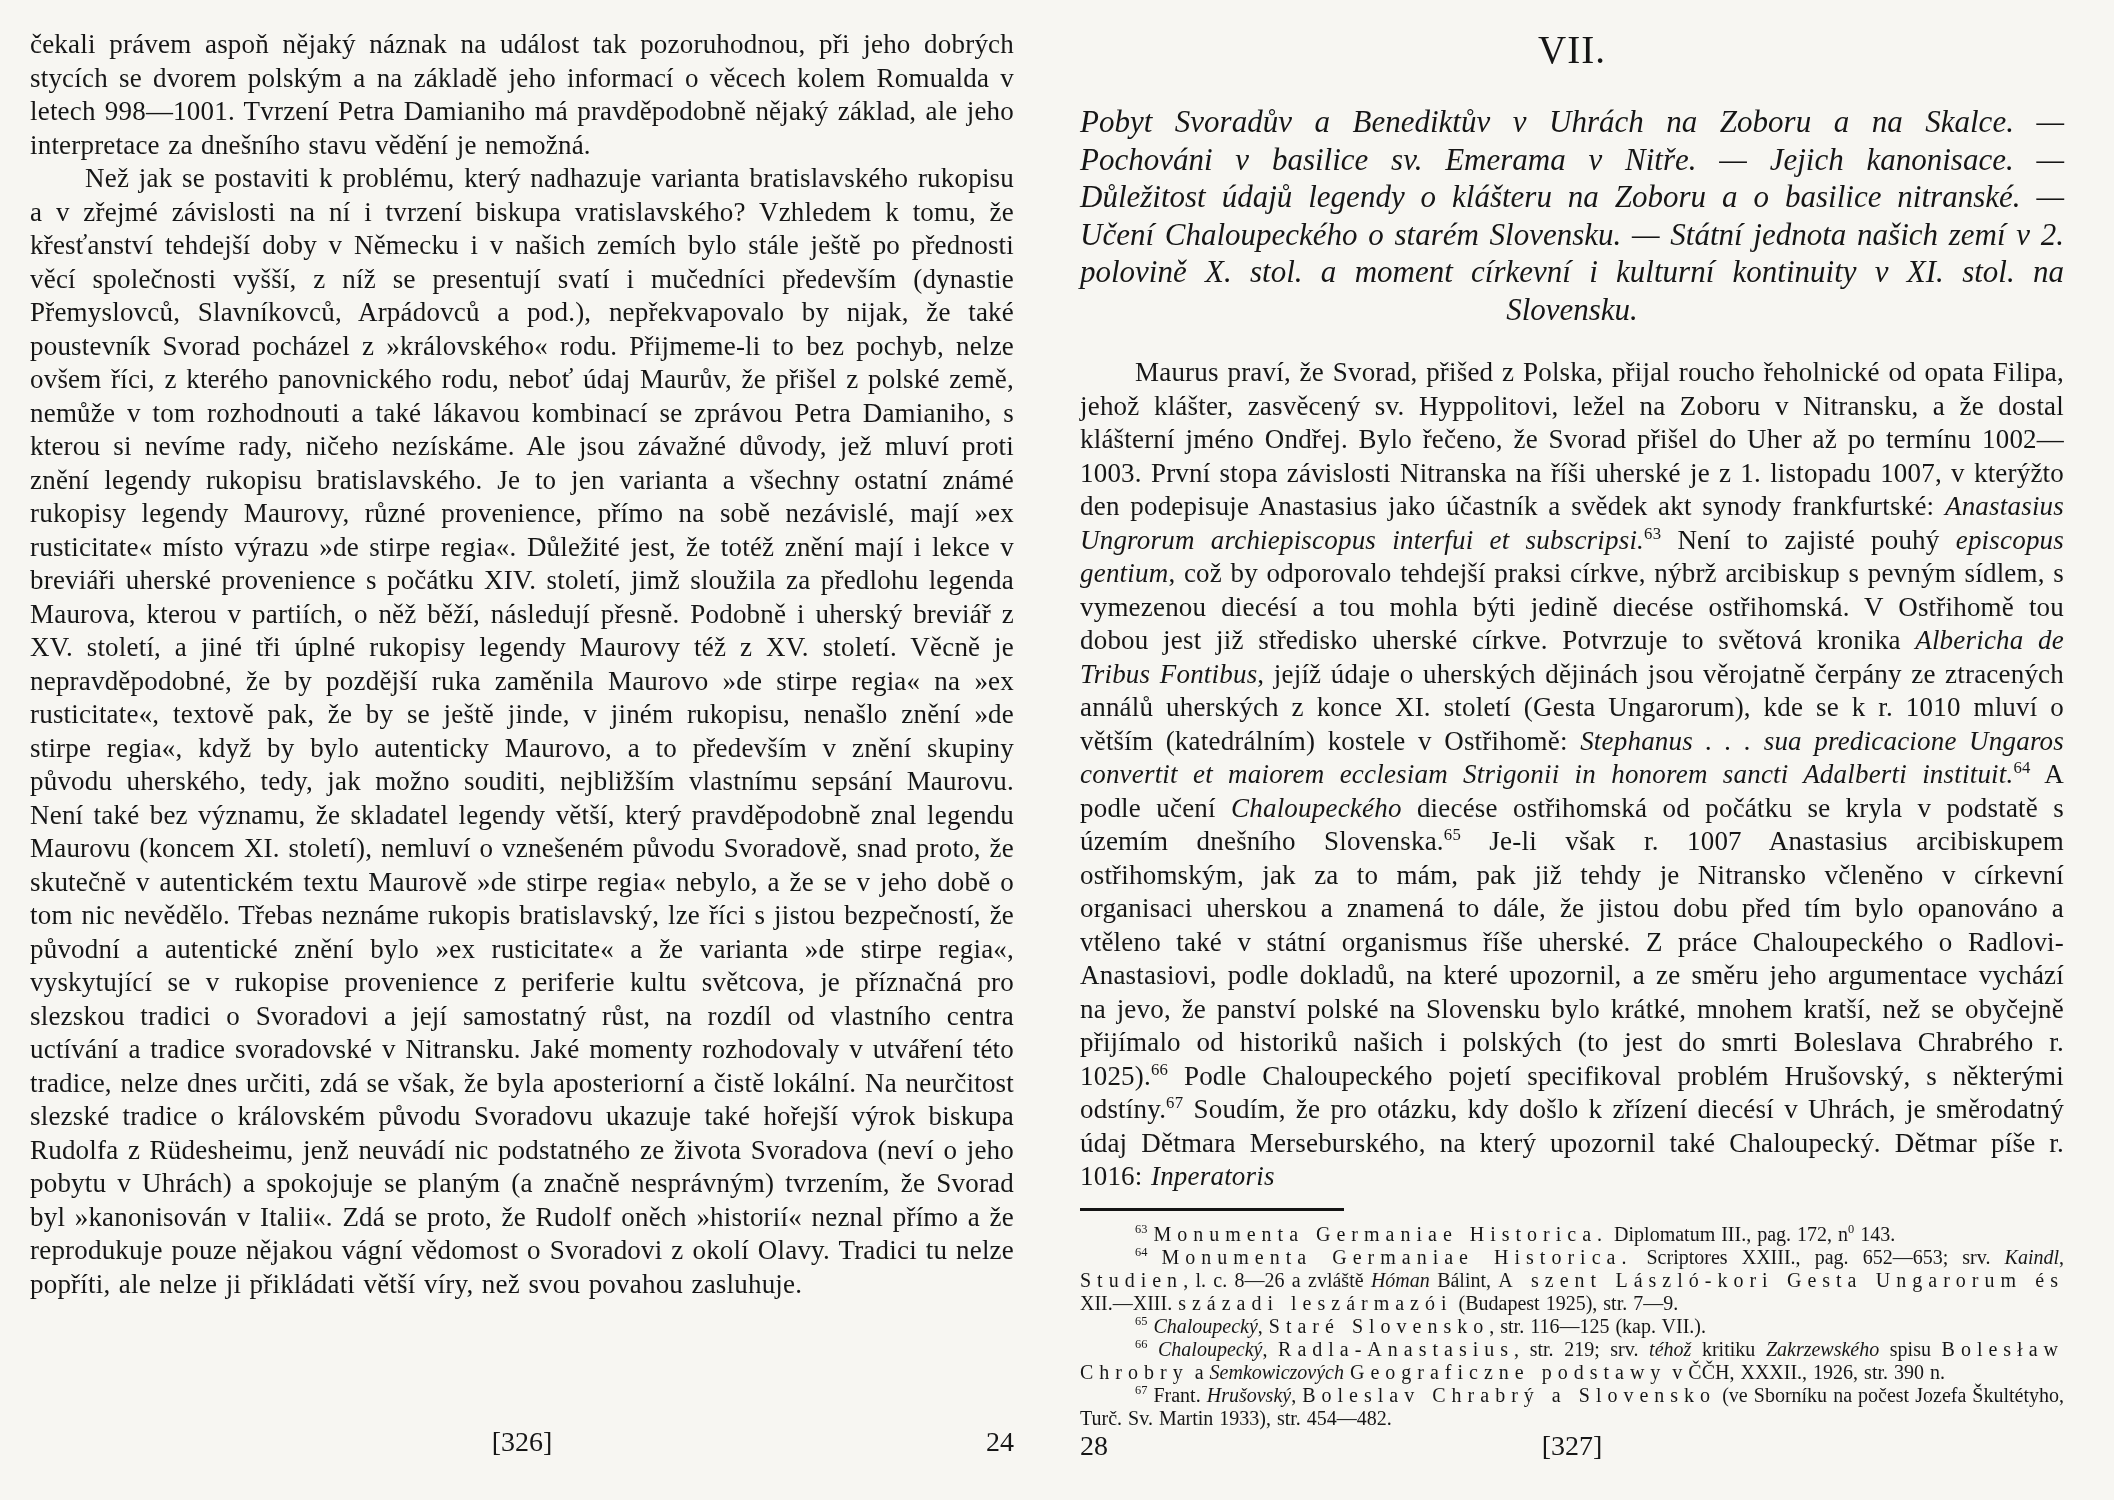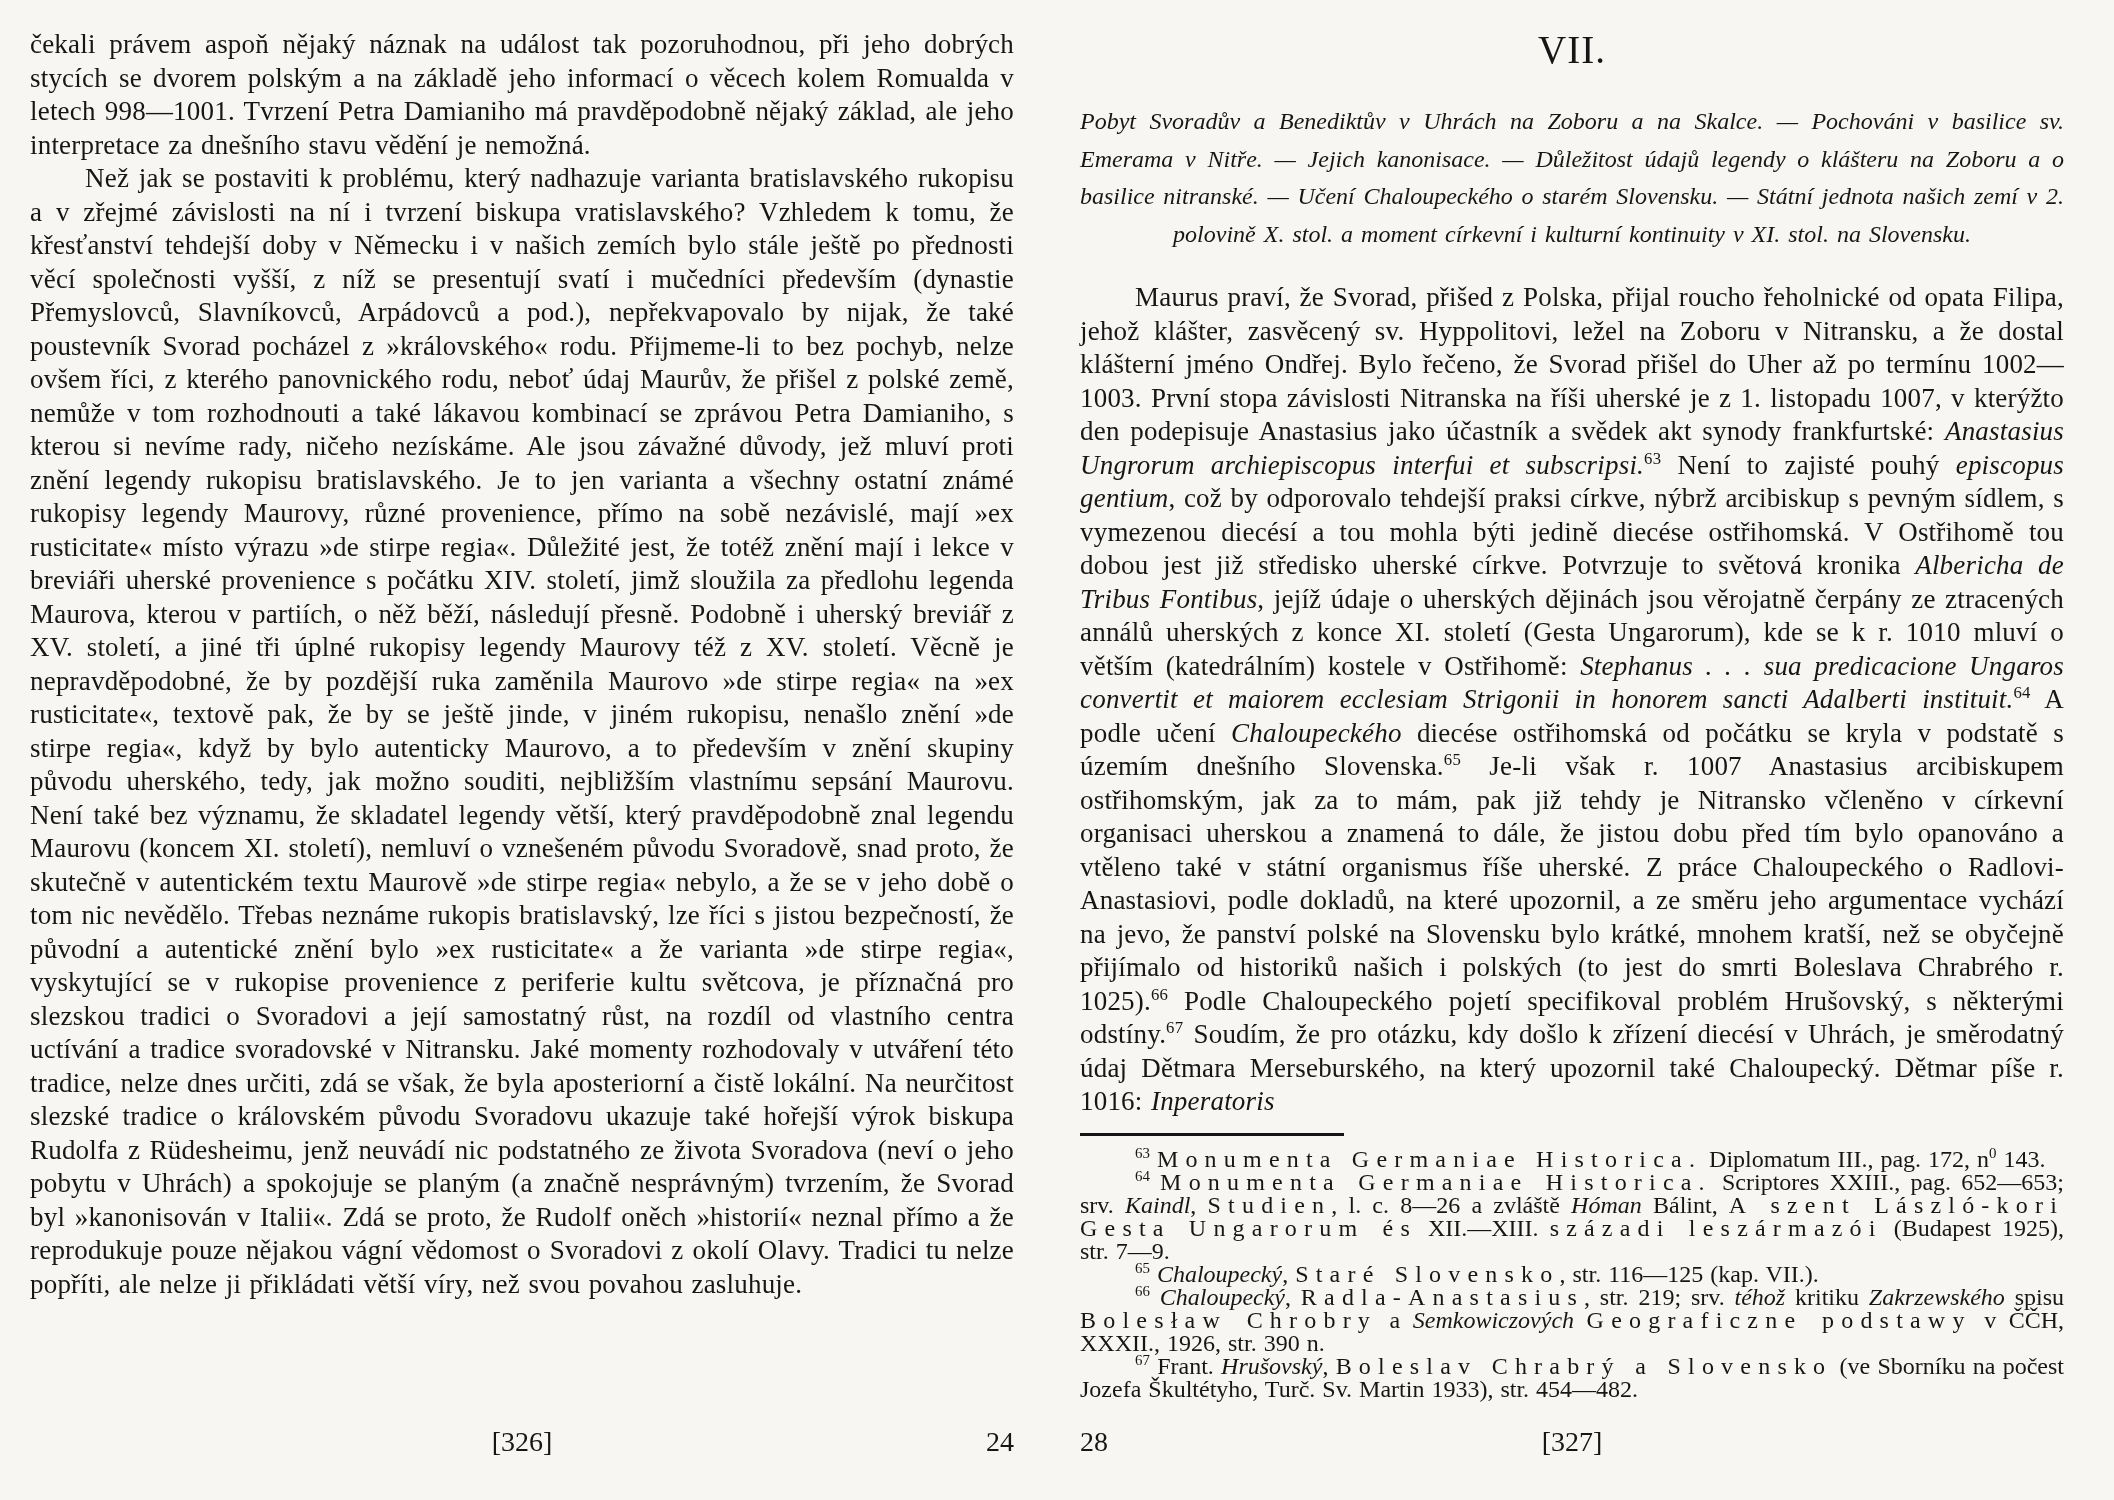--- a/index.html
+++ b/index.html
@@ -39,21 +39,21 @@
     margin:4px 0 0 0;
     text-align:center;
     font-size:39px;
     line-height:35px;
     font-weight:normal;
     letter-spacing:1px;
   }
   .chapter-abstract{
     margin:36px 0 0 0;
     font-style:italic;
-    font-size:24px;
+    font-size:31px;
     line-height:37.5px;
     text-align:justify;
     text-align-last:center;
     word-spacing:2px;
   }
   .page-right .body-text{margin-top:28px;}
 
   .em{font-style:italic;}
   .sp{letter-spacing:0.30em;}
 
@@ -65,21 +65,21 @@
   }
 
   .footnote-rule{
     width:264px;
     border:none;
     border-top:3.5px solid #141414;
     margin:14px 0 12px 0;
   }
   .footnotes p{
     margin:0;
-    font-size:24px;
+    font-size:20px;
     line-height:23px;
     text-align:justify;
     text-indent:55px;
     word-spacing:1px;
   }
 
   .page-footer{
     margin-top:auto;
     display:grid;
     grid-template-columns:1fr 1fr 1fr;

